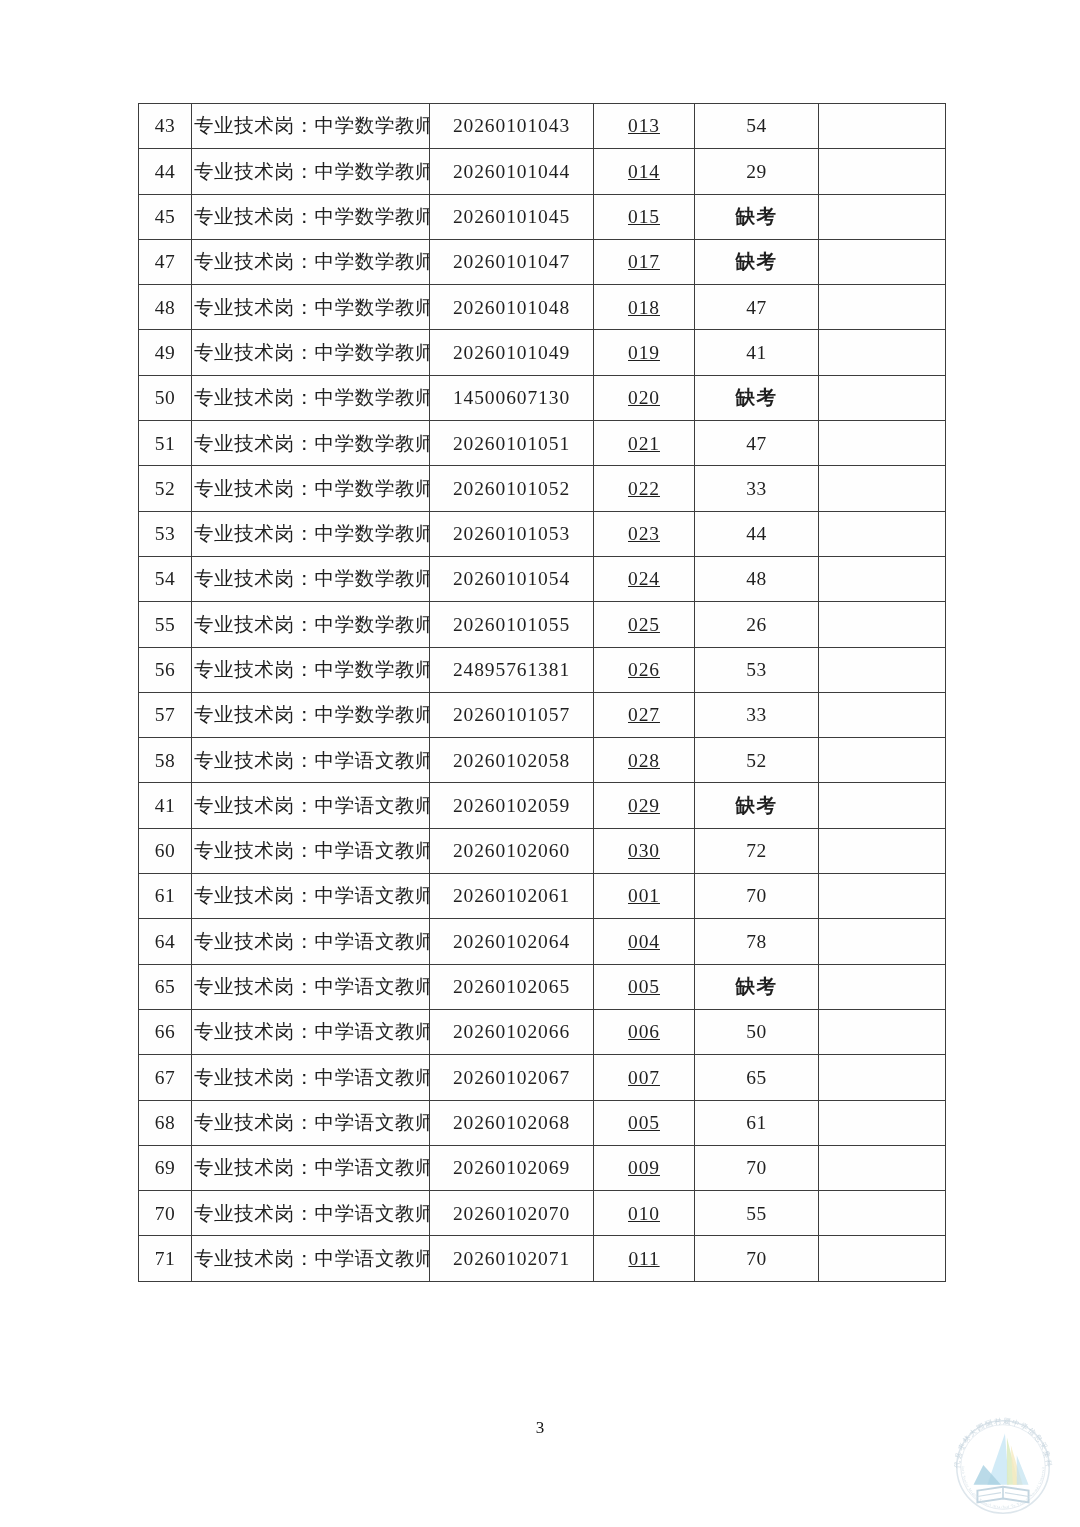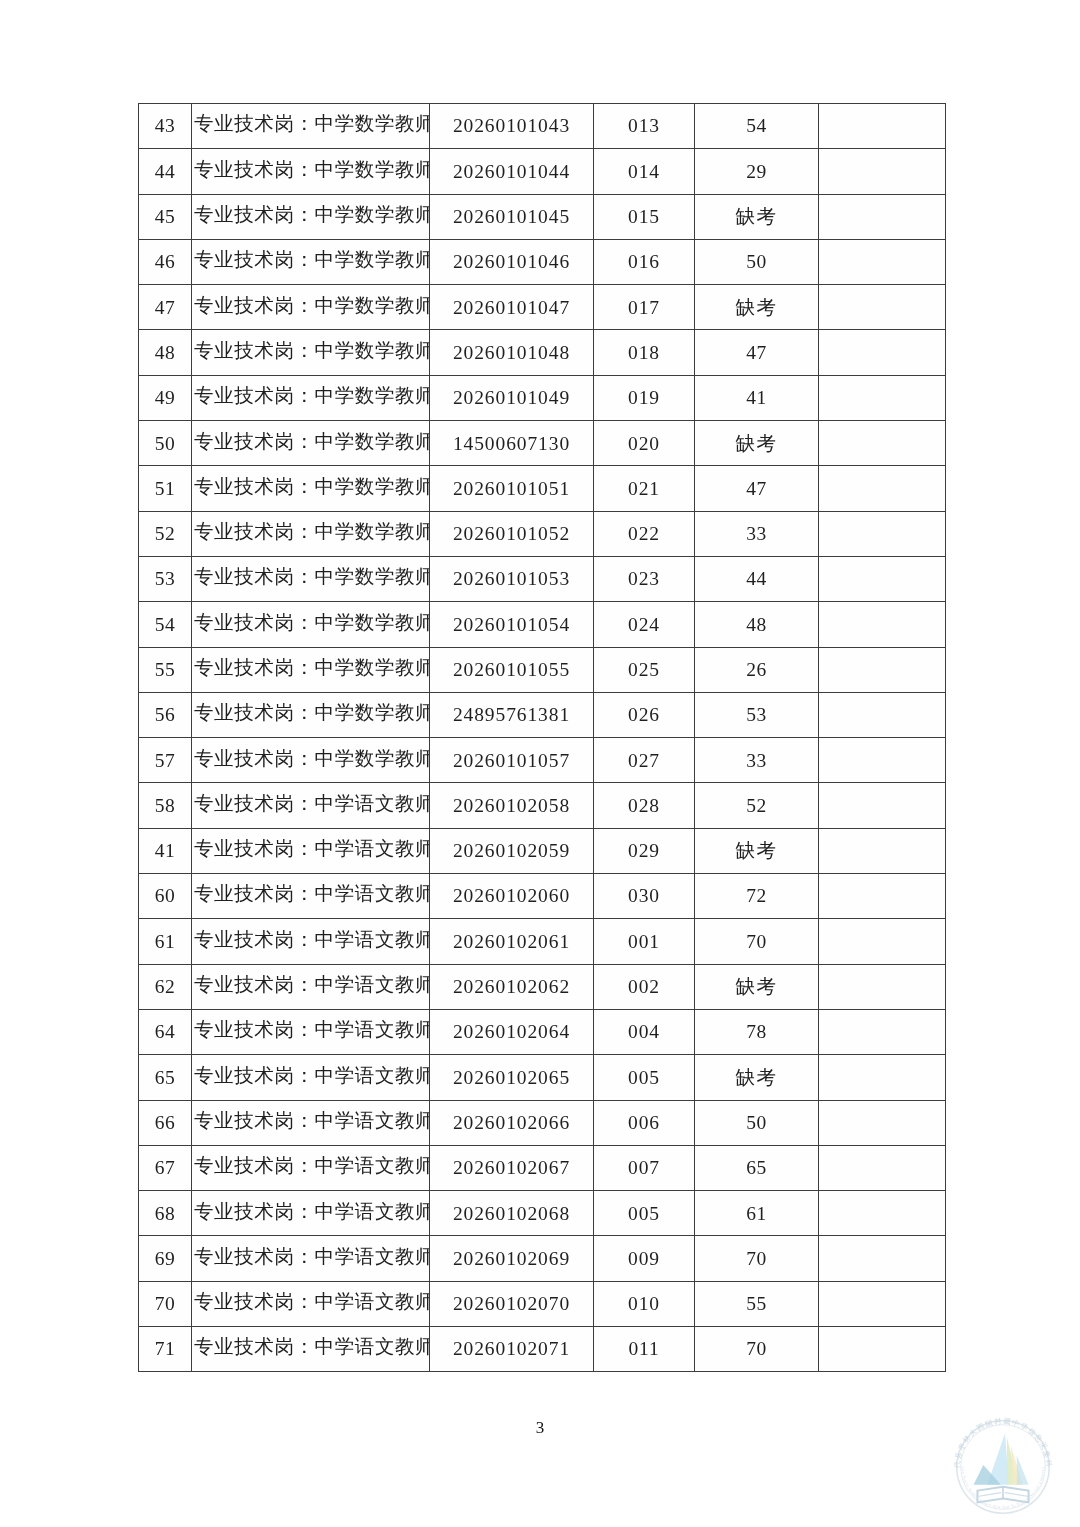--- a/index.html
+++ b/index.html
@@ -58,37 +58,39 @@
   col.c-score { width: 124px; }
   col.c-note  { width: 127px; }
 
   td.seq {
     font-size: 19.5px;
     letter-spacing: 0.4px;
   }
   td.post {
     font-size: 19.5px;
     letter-spacing: 0.6px;
-    font-family: Liberation Mono, monospace;
+    font-family: Liberation Sans, sans-serif;
   }
   td.exam {
     font-size: 19px;
     letter-spacing: 0.9px;
   }
   td.seat {
     font-size: 19.5px;
     letter-spacing: 0.9px;
+    text-decoration: underline;
   }
   td.score {
     font-size: 19.5px;
     letter-spacing: 0.6px;
   }
   td.score.absent {
     font-family: "DejaVu Serif", "Liberation Serif", serif;
     letter-spacing: 1.5px;
+    font-weight: bold;
   }
   td.note { background: #fefefe; }
 
   
   .page-number {
     position: absolute;
     left: 0;
     right: 0;
     top: 1418px;
     text-align: center;
@@ -142,28 +144,20 @@
           </tr>
           <tr>
             <td class="seq">45</td>
             <td class="post">专业技术岗：中学数学教师</td>
             <td class="exam">20260101045</td>
             <td class="seat">015</td>
             <td class="score absent">缺考</td>
             <td class="note"></td>
           </tr>
           <tr>
-            <td class="seq">46</td>
-            <td class="post">专业技术岗：中学数学教师</td>
-            <td class="exam">20260101046</td>
-            <td class="seat">016</td>
-            <td class="score">50</td>
-            <td class="note"></td>
-          </tr>
-          <tr>
             <td class="seq">47</td>
             <td class="post">专业技术岗：中学数学教师</td>
             <td class="exam">20260101047</td>
             <td class="seat">017</td>
             <td class="score absent">缺考</td>
             <td class="note"></td>
           </tr>
           <tr>
             <td class="seq">48</td>
             <td class="post">专业技术岗：中学数学教师</td>
@@ -267,28 +261,20 @@
             <td class="seat">030</td>
             <td class="score">72</td>
             <td class="note"></td>
           </tr>
           <tr>
             <td class="seq">61</td>
             <td class="post">专业技术岗：中学语文教师</td>
             <td class="exam">20260102061</td>
             <td class="seat">001</td>
             <td class="score">70</td>
-            <td class="note"></td>
-          </tr>
-          <tr>
-            <td class="seq">62</td>
-            <td class="post">专业技术岗：中学语文教师</td>
-            <td class="exam">20260102062</td>
-            <td class="seat">002</td>
-            <td class="score absent">缺考</td>
             <td class="note"></td>
           </tr>
           <tr>
             <td class="seq">64</td>
             <td class="post">专业技术岗：中学语文教师</td>
             <td class="exam">20260102064</td>
             <td class="seat">004</td>
             <td class="score">78</td>
             <td class="note"></td>
           </tr>

